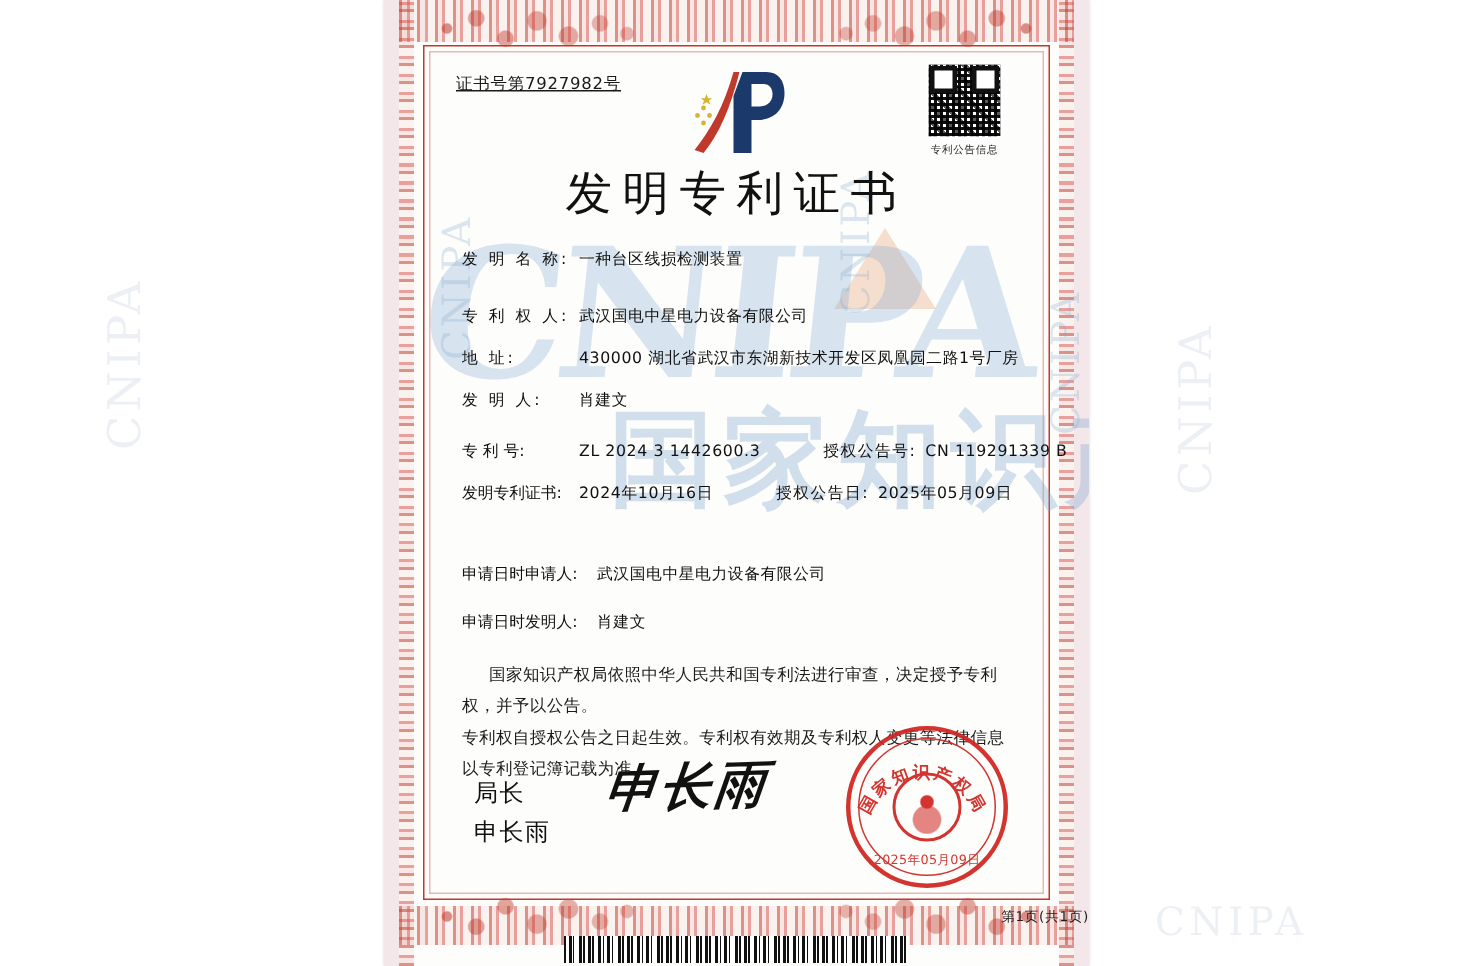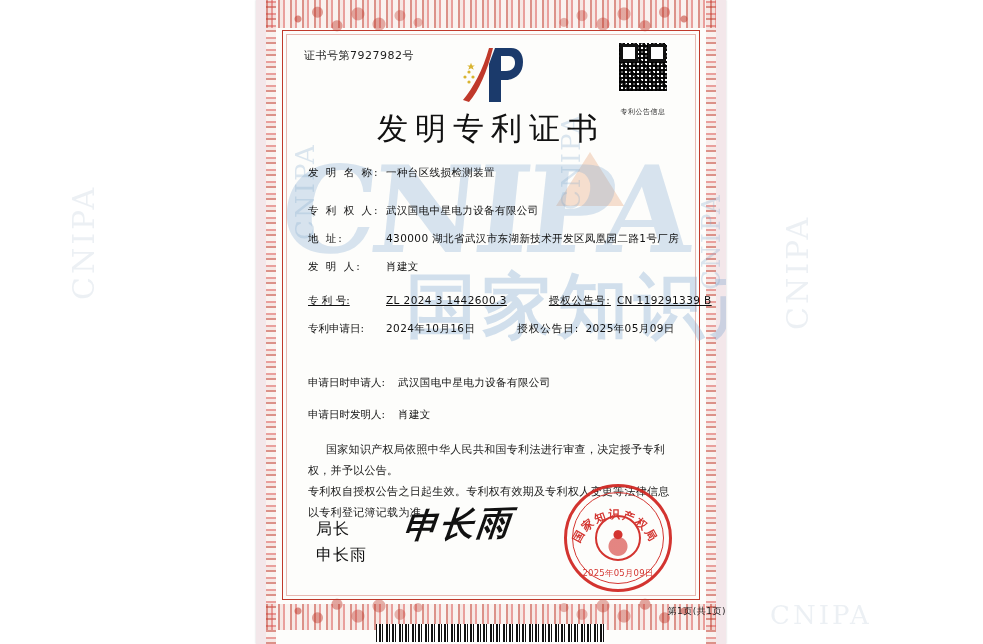--- a/index.html
+++ b/index.html
@@ -153,20 +153,21 @@
 
   
   #cert-no {
     position: absolute;
     left: 48px;
     top: 48px;
     font-family: "DejaVu Sans", sans-serif;
     font-size: 11px;
     color: #1b1b1b;
     letter-spacing: 0.5px;
+    text-decoration: underline;
   }
   #qr-block {
     position: absolute;
     right: 52px;
     top: 42px;
     width: 62px;
     text-align: center;
   }
   #qr-code {
     width: 48px;
@@ -184,21 +185,21 @@
   #qr-code:before, #qr-code:after {
     content: "";
     position: absolute;
     width: 12px; height: 12px;
     border: 3px solid #111;
     background: #fff;
   }
   #qr-code:before { left: 1px; top: 1px; }
   #qr-code:after { right: 1px; top: 1px; }
   #qr-caption {
-    margin-top: 15px;
+    margin-top: 3px;
     font-family: "DejaVu Sans", sans-serif;
     font-size: 7px;
     color: #2a2a2a;
     letter-spacing: 0.5px;
   }
 
   
   #logo {
     position: absolute;
     left: 50%;
@@ -463,31 +464,31 @@
       <div class="field-row">
         <div class="f-label">地        址:</div>
         <div class="f-value">430000 湖北省武汉市东湖新技术开发区凤凰园二路1号厂房</div>
       </div>
 
       <div class="field-row">
         <div class="f-label">发  明  人:</div>
         <div class="f-value">肖建文</div>
       </div>
 
-      <div class="field-row" style="margin-top:20px;text-decoration:underline;">
+      <div class="field-row" style="margin-top:20px;">
         <div class="f-label wide">专  利  号:</div>
         <div class="f-value">ZL 2024 3 1442600.3</div>
         <div class="f-col2">
           <div class="f-label2">授权公告号:</div>
           <div class="f-value">CN 119291339 B</div>
         </div>
       </div>
 
       <div class="field-row">
-        <div class="f-label wide">专利申请日:</div>
+        <div class="f-label wide">发明专利证书:</div>
         <div class="f-value">2024年10月16日</div>
         <div class="f-col2">
           <div class="f-label2">授权公告日:</div>
           <div class="f-value">2025年05月09日</div>
         </div>
       </div>
 
       <div class="field-row" style="margin-top:40px;">
         <div class="f-label" style="flex:0 0 90px;width:90px;letter-spacing:0;">申请日时申请人:</div>
         <div class="f-value">武汉国电中星电力设备有限公司</div>

